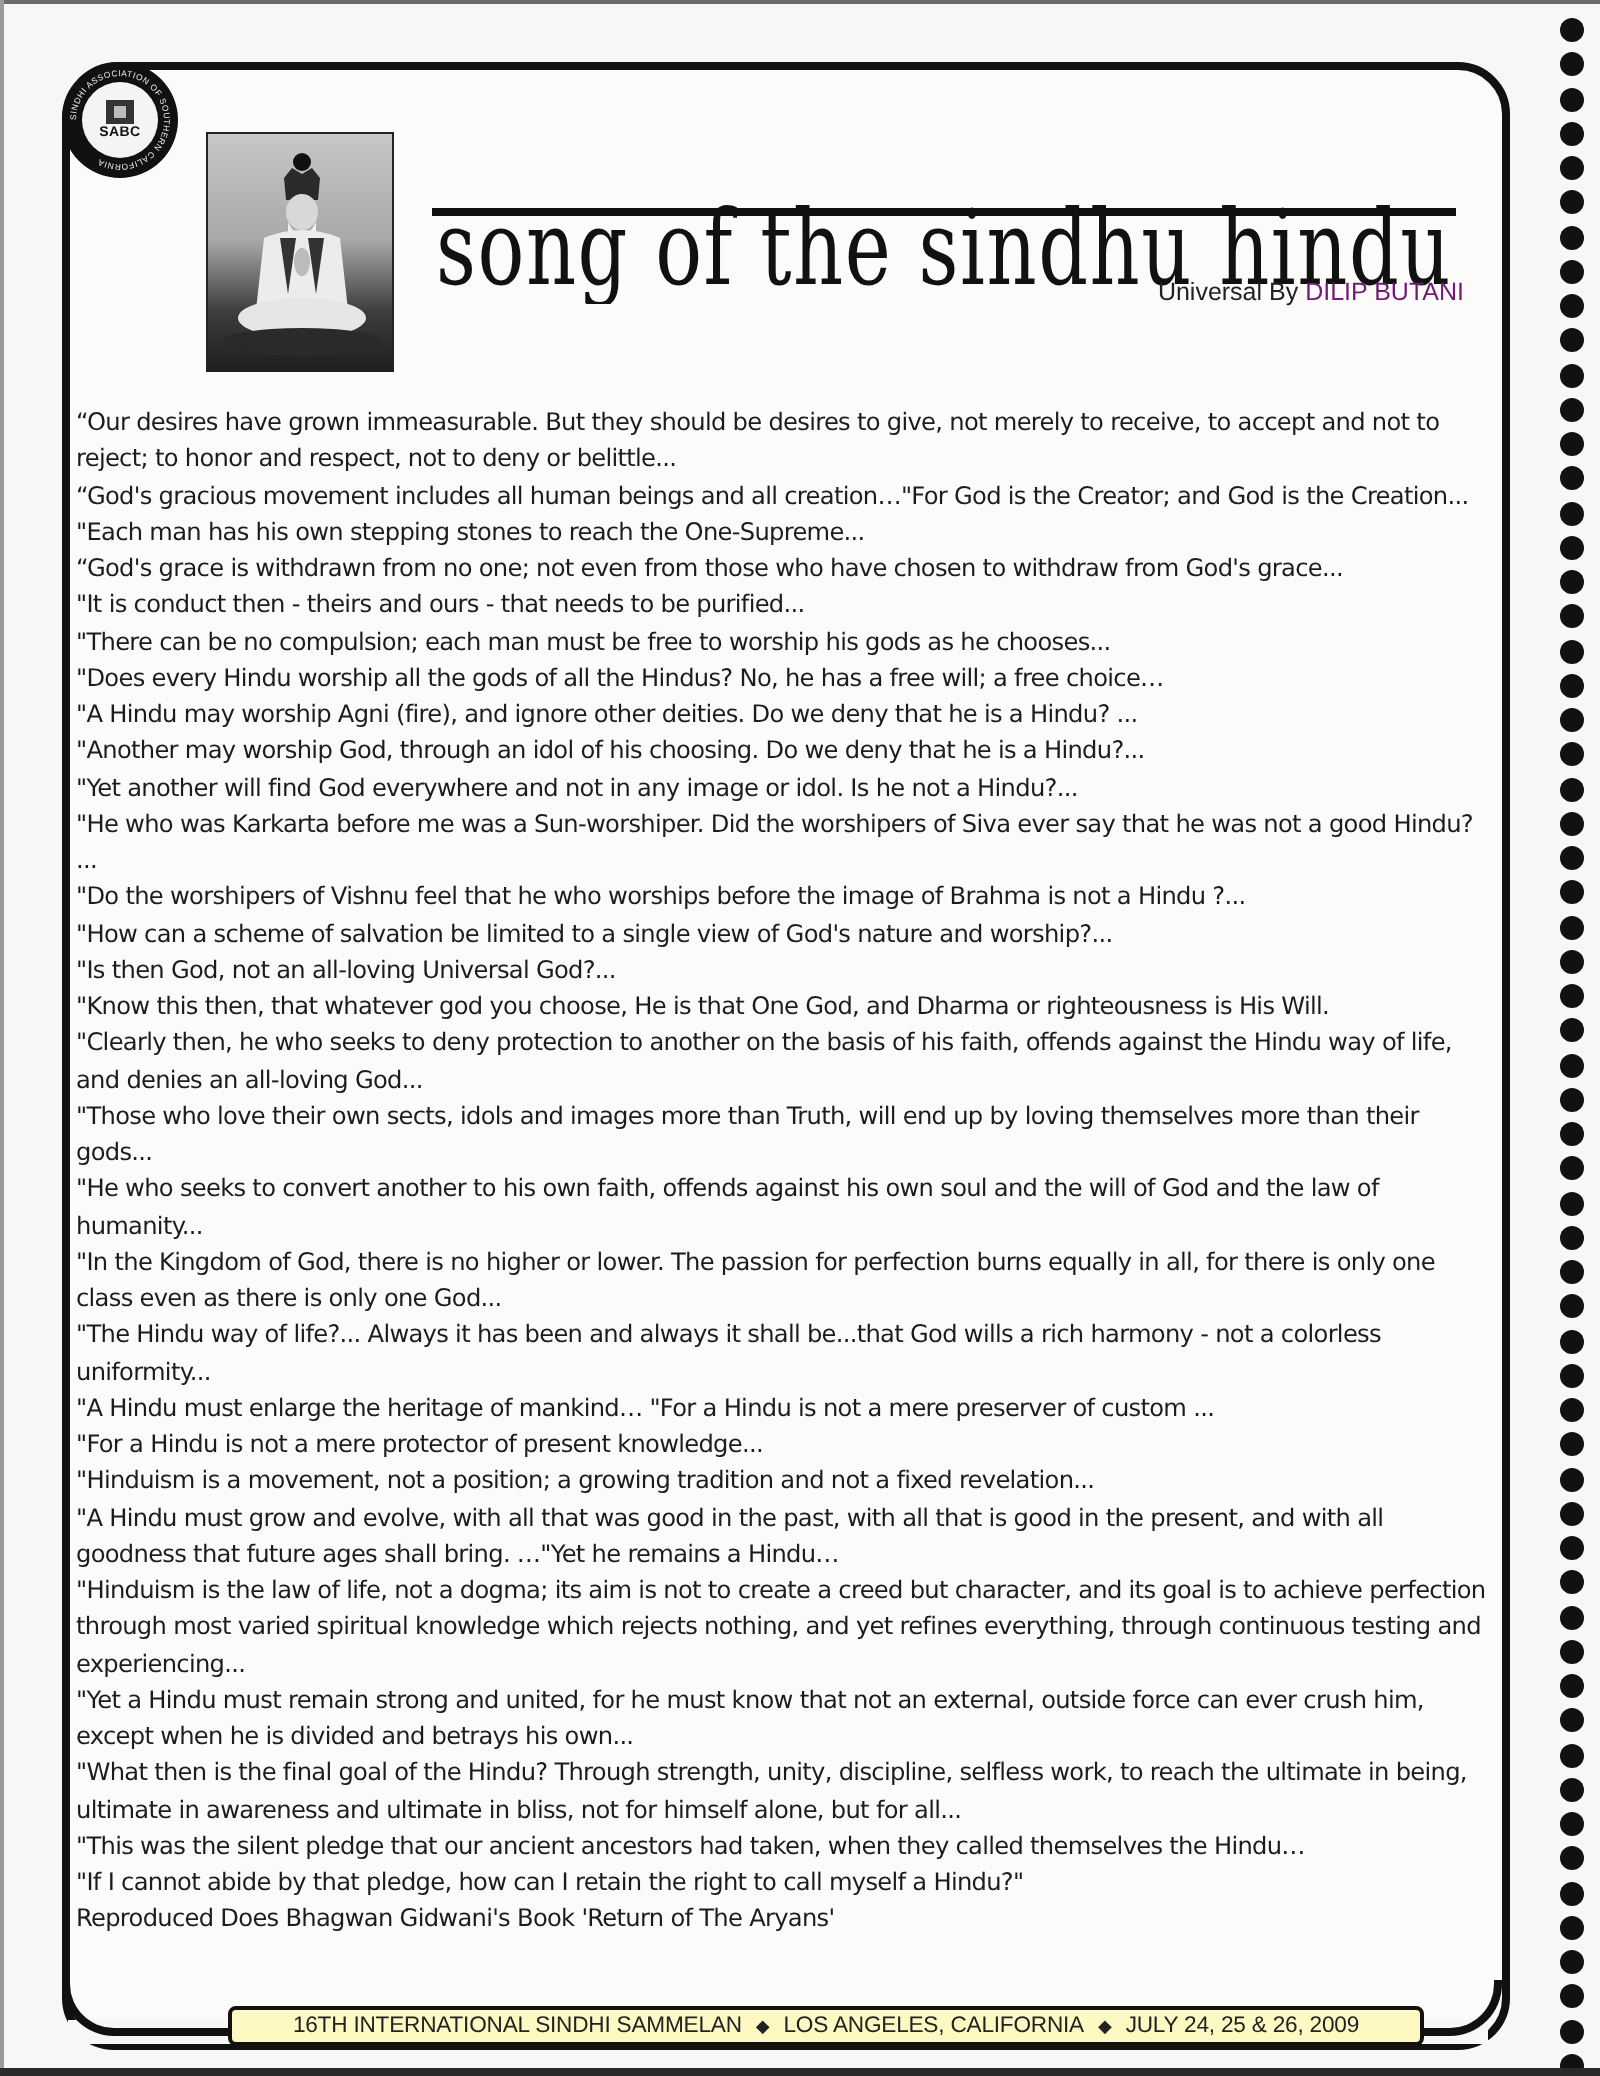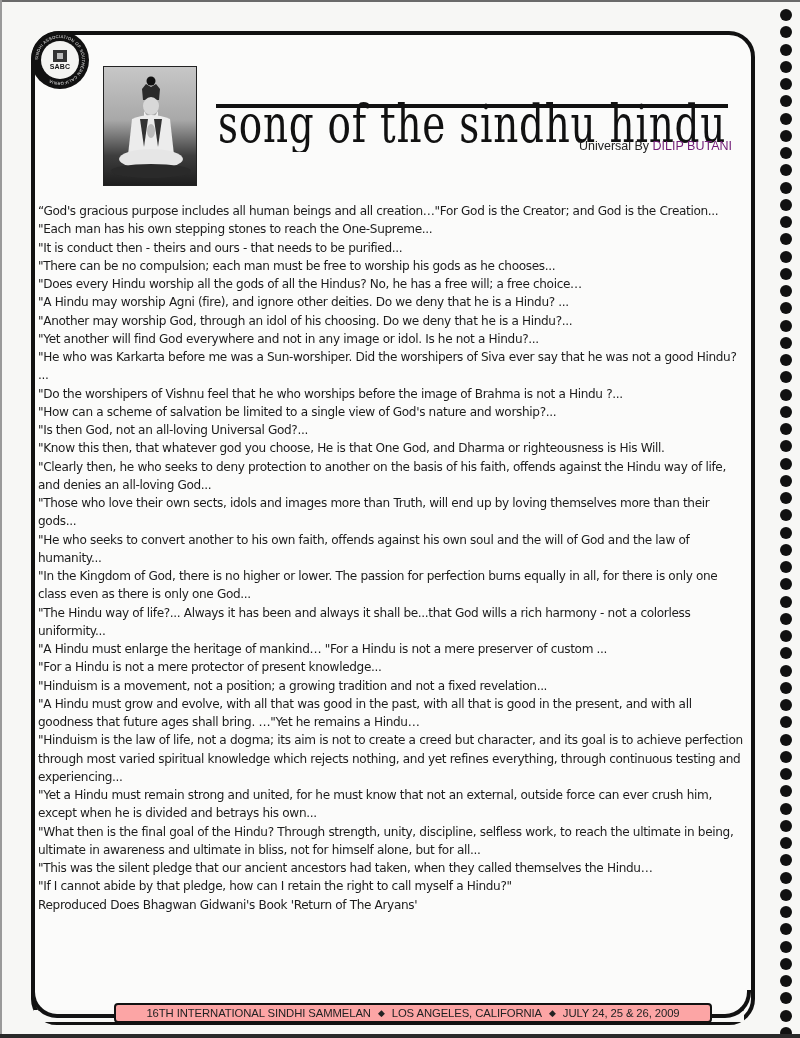--- a/index.html
+++ b/index.html
@@ -48,21 +48,21 @@
 
   .body-text {
     position:absolute; left:38px; top:202px; width:706px;
     font-family:"DejaVu Sans", sans-serif; font-size:12.1px; line-height:18.25px;
     letter-spacing:-0.35px; color:#1c1c1c;
   }
   .body-text p { margin:0; }
 
   .footer-pill {
     position:absolute; left:114px; top:1003px; width:594px; height:16px;
-    border:2.5px solid #111; border-radius:4px; background:#fca5a5;
+    border:2.5px solid #111; border-radius:4px; background:#fef9c3;
     display:flex; align-items:center; justify-content:center;
     font-family:"Liberation Sans", sans-serif; font-size:11.3px; color:#222; letter-spacing:-0.1px;
   }
   .footer-pill .sep { margin:0 7px; font-size:9px; }
   .footer-connector-left { position:absolute; left:31px; top:990px; width:86px; height:24px;
     border-left:4px solid #111; border-bottom:4px solid #111; border-bottom-left-radius:26px; }
   .footer-connector-right { position:absolute; left:708px; top:990px; width:39px; height:24px;
     border-right:4px solid #111; border-bottom:4px solid #111; border-bottom-right-radius:26px; }
   .frame-bottom-mask { position:absolute; left:34px; top:1010px; width:710px; height:12px; background:#f7f7f5; }
 
@@ -114,22 +114,24 @@
 <svg class="title" viewBox="0 0 520 60">
   <line x1="0" y1="14" x2="512" y2="14" stroke="#111" stroke-width="4"></line>
   <text x="2" y="50" font-family="DejaVu Serif, serif" font-size="52" fill="#111" letter-spacing="1" textLength="508" lengthAdjust="spacingAndGlyphs">song of the sindhu hindu</text>
 </svg>
 
 <div class="submitted">
   <span>Universal By </span><b>DILIP BUTANI</b>
 </div>
 
 <div class="body-text">
-  <p>“God's gracious purpose includes all human beings and all creation…"For God is the Creator; and God is the Creation...</p>
+  <p>“Our desires have grown immeasurable. But they should be desires to give, not merely to receive, to accept and not to reject; to honor and respect, not to deny or belittle...</p>
+  <p>“God's gracious movement includes all human beings and all creation…"For God is the Creator; and God is the Creation...</p>
   <p>"Each man has his own stepping stones to reach the One-Supreme...</p>
+  <p>“God's grace is withdrawn from no one; not even from those who have chosen to withdraw from God's grace...</p>
   <p>"It is conduct then - theirs and ours - that needs to be purified...</p>
   <p>"There can be no compulsion; each man must be free to worship his gods as he chooses...</p>
   <p>"Does every Hindu worship all the gods of all the Hindus? No, he has a free will; a free choice…</p>
   <p>"A Hindu may worship Agni (fire), and ignore other deities. Do we deny that he is a Hindu? ...</p>
   <p>"Another may worship God, through an idol of his choosing. Do we deny that he is a Hindu?...</p>
   <p>"Yet another will find God everywhere and not in any image or idol. Is he not a Hindu?...</p>
   <p>"He who was Karkarta before me was a Sun-worshiper. Did the worshipers of Siva ever say that he was not a good Hindu? ...</p>
   <p>"Do the worshipers of Vishnu feel that he who worships before the image of Brahma is not a Hindu ?...</p>
   <p>"How can a scheme of salvation be limited to a single view of God's nature and worship?...</p>
   <p>"Is then God, not an all-loving Universal God?...</p>

